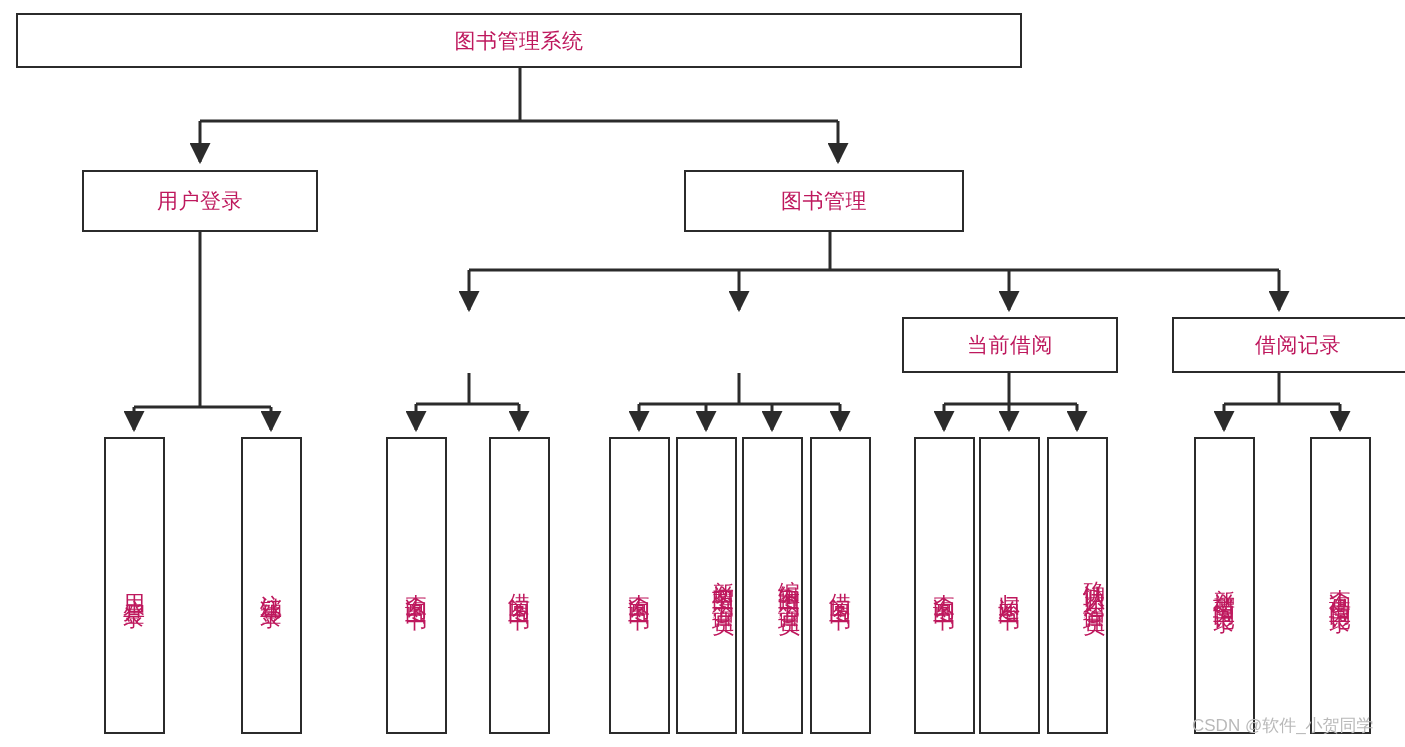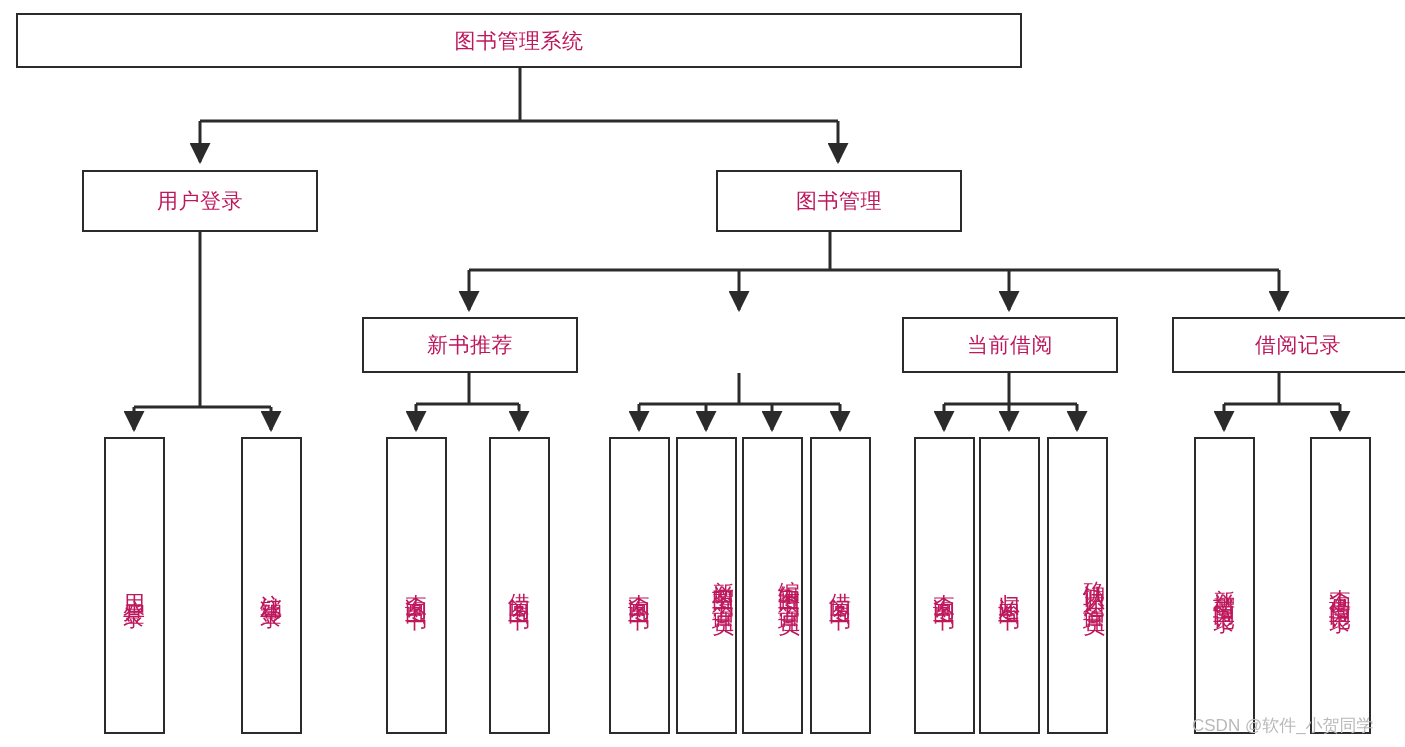--- a/index.html
+++ b/index.html
@@ -109,23 +109,22 @@
       <path d="M 1279 373 L 1279 404"></path>
       <path d="M 1224 404 L 1340 404"></path>
       <path d="M 1224 404 L 1224 430" marker-end="url(#arrow)"></path>
       <path d="M 1340 404 L 1340 430" marker-end="url(#arrow)"></path>
     </g>
   </svg>
 
   <div class="node h" style="left:16px; top:13px; width:1006px; height:55px;">图书管理系统</div>
 
   <div class="node h" style="left:82px; top:170px; width:236px; height:62px;">用户登录</div>
-  <div class="node h" style="left:716px; top:170px; width:246px; height:62px;">图书管理</div>
+  <div class="node h" style="left:684px; top:170px; width:280px; height:62px;">图书管理</div>
 
-  <div class="node h" style="left:362px; top:317px; width:216px; height:56px;">新书推荐</div>
   <div class="node h" style="left:902px; top:317px; width:216px; height:56px;">当前借阅</div>
   <div class="node h" style="left:1172px; top:317px; width:252px; height:56px;">借阅记录</div>
 
   <div class="node v" style="left:104px; top:437px; width:61px; height:297px;">用户登录</div>
   <div class="node v" style="left:241px; top:437px; width:61px; height:297px;">注销登录</div>
 
   <div class="node v" style="left:386px; top:437px; width:61px; height:297px;">查询图书</div>
   <div class="node v" style="left:489px; top:437px; width:61px; height:297px;">借阅图书</div>
 
   <div class="node v" style="left:609px; top:437px; width:61px; height:297px;">查询图书</div>

